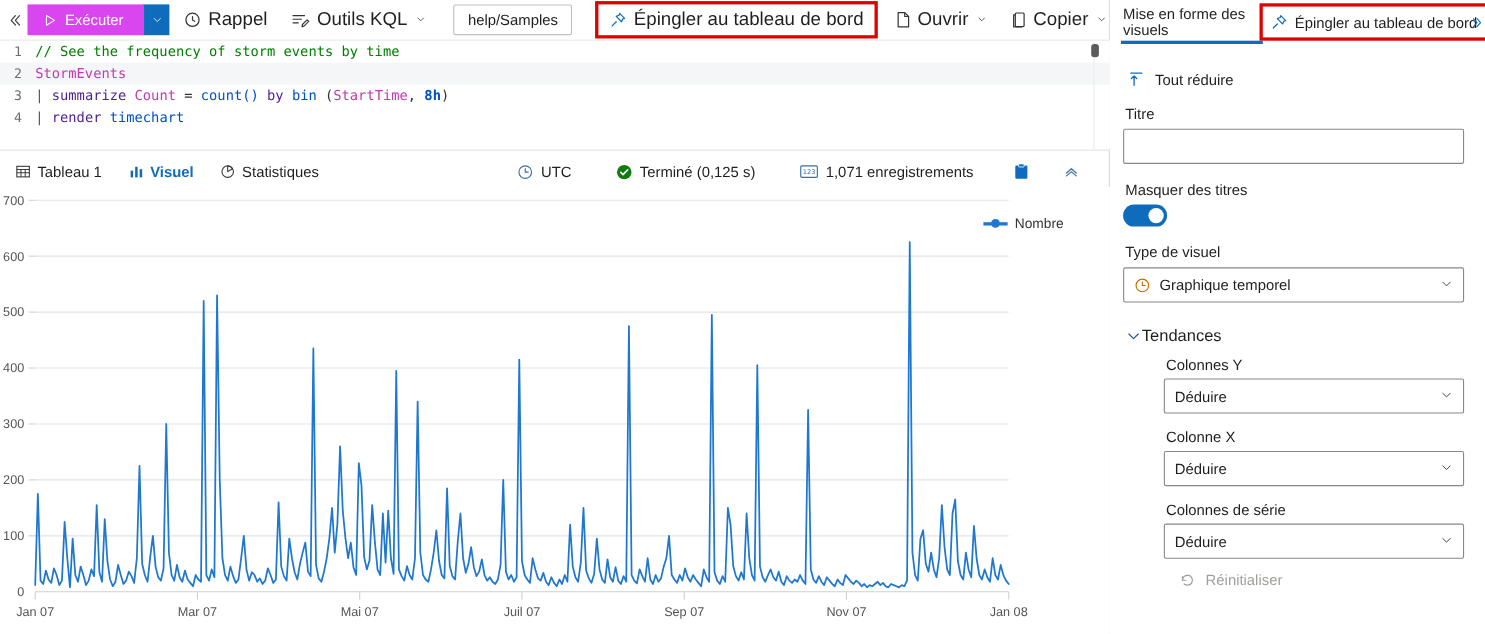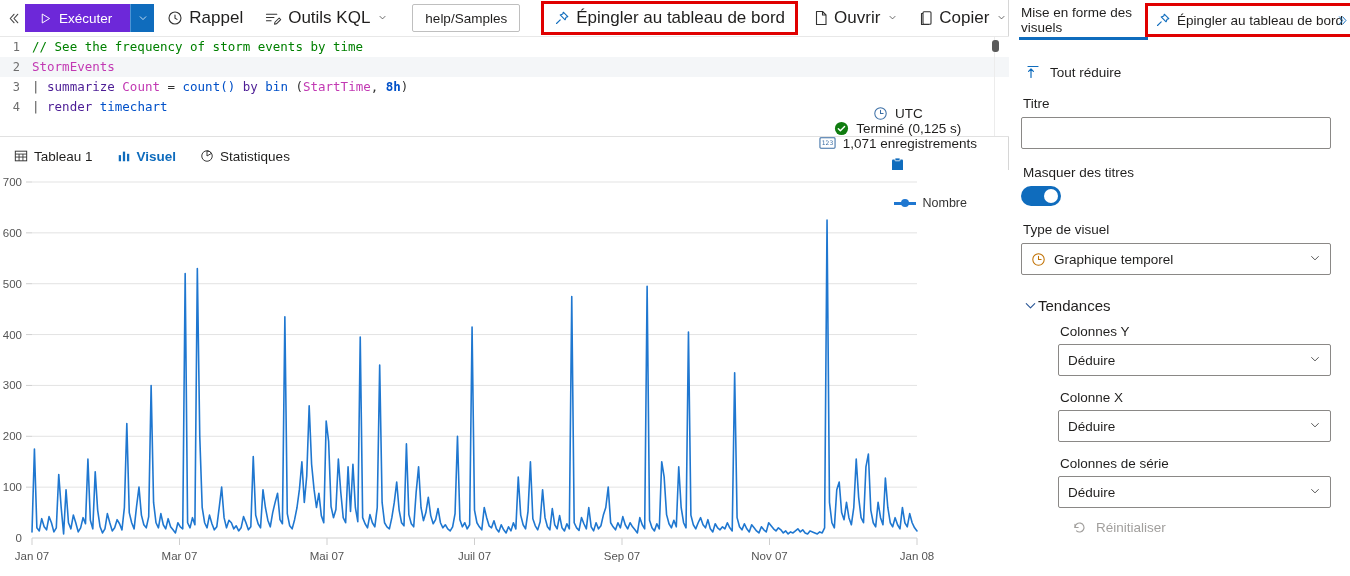--- a/index.html
+++ b/index.html
@@ -13,21 +13,21 @@
   }
   .app { display:flex; width:1350px; height:576px; }
 
   
   .left { width:1009px; height:576px; position:relative; background:#fff; border-right:1px solid #d6d6d6; }
 
   .toolbar { height:36px; display:flex; align-items:center; padding-left:6px; gap:0px; background:#fff; }
   .collapse-btn { width:26px; height:28px; display:flex; align-items:center; justify-content:center;
                   color:#444; font-size:15px; cursor:pointer; }
   .run-group { display:flex; align-items:stretch; height:28px; margin-left:4px; }
-  .run-btn { background:#6d28d9; color:#fff; display:flex; align-items:center; gap:7px;
+  .run-btn { background:#d946ef; color:#fff; display:flex; align-items:center; gap:7px;
              padding:0 18px 0 14px; font-size:13.5px; cursor:pointer; }
   .run-caret { background:#0f6cbd; color:#fff; width:24px; display:flex; align-items:center; justify-content:center;
                border-left:1px solid #4d94d4; cursor:pointer; font-size:10px; }
   .tbtn { display:flex; align-items:center; gap:6px; height:28px; padding:0 9px; margin-left:4px;
           cursor:pointer; white-space:nowrap; font-size:17px; color:#201f1e; }
   .tbtn .cv { font-size:9px; color:#444; margin-left:2px; }
   .sep { width:1px; height:20px; background:#d6d6d6; margin:0 8px; }
   .samples-btn { border:1px solid #bfbfbf; border-radius:2px; height:28px; display:flex; align-items:center;
                  padding:0 12px; font-size:13.5px; cursor:pointer; background:#fff; }
   .redbox { outline:3px solid #e00000; outline-offset:0px; }
@@ -53,21 +53,21 @@
   .editor-vscroll { position:absolute; right:6px; top:3px; width:7px; height:12px; background:#5a5a5a; border-radius:3px; }
   .editor-scrollgutter { position:absolute; right:4px; top:0; width:11px; height:100px; border-left:1px solid #ececec; }
 
   
   .resbar { position:absolute; top:136px; left:0; width:1009px; height:40px;
             border-top:1px solid #e1e1e1; border-bottom:1px solid #e1e1e1; display:flex; align-items:center; }
   .rtab { display:flex; align-items:center; gap:6px; height:33px; padding:0 10px; margin-left:4px;
           cursor:pointer; font-size:13.5px; position:relative; color:#201f1e; }
   .rtab.active { color:#0f6cbd; font-weight:600; }
   .rtab.active:after { content:""; position:absolute; left:8px; right:8px; bottom:0; height:2.5px; background:#0f6cbd; }
-  .rstatus { margin-left:auto; display:flex; align-items:center; gap:0px; padding-right:20px;flex-direction:column; }
+  .rstatus { margin-left:auto; display:flex; align-items:center; gap:16px; padding-right:20px; }
   .sitem { display:flex; align-items:center; gap:7px; padding:0 12px; font-size:13.5px; color:#201f1e; white-space:nowrap; }
   .iconbtn { width:30px; height:28px; display:flex; align-items:center; justify-content:center; cursor:pointer; }
 
   
   .chartwrap { position:absolute; top:170px; left:0; width:1009px; height:406px; background:#fff; }
   .legend { position:absolute; right:42px; top:26px; display:flex; align-items:center; gap:7px; font-size:12.5px; color:#333; }
   .legend .lmark { width:22px; height:11px; position:relative; }
   .legend .lmark:before { content:""; position:absolute; left:0; top:4.5px; width:22px; height:2.5px; background:#1f77d0; }
   .legend .lmark:after { content:""; position:absolute; left:7px; top:1.5px; width:8px; height:8px; border-radius:50%; background:#1f77d0; }
 

